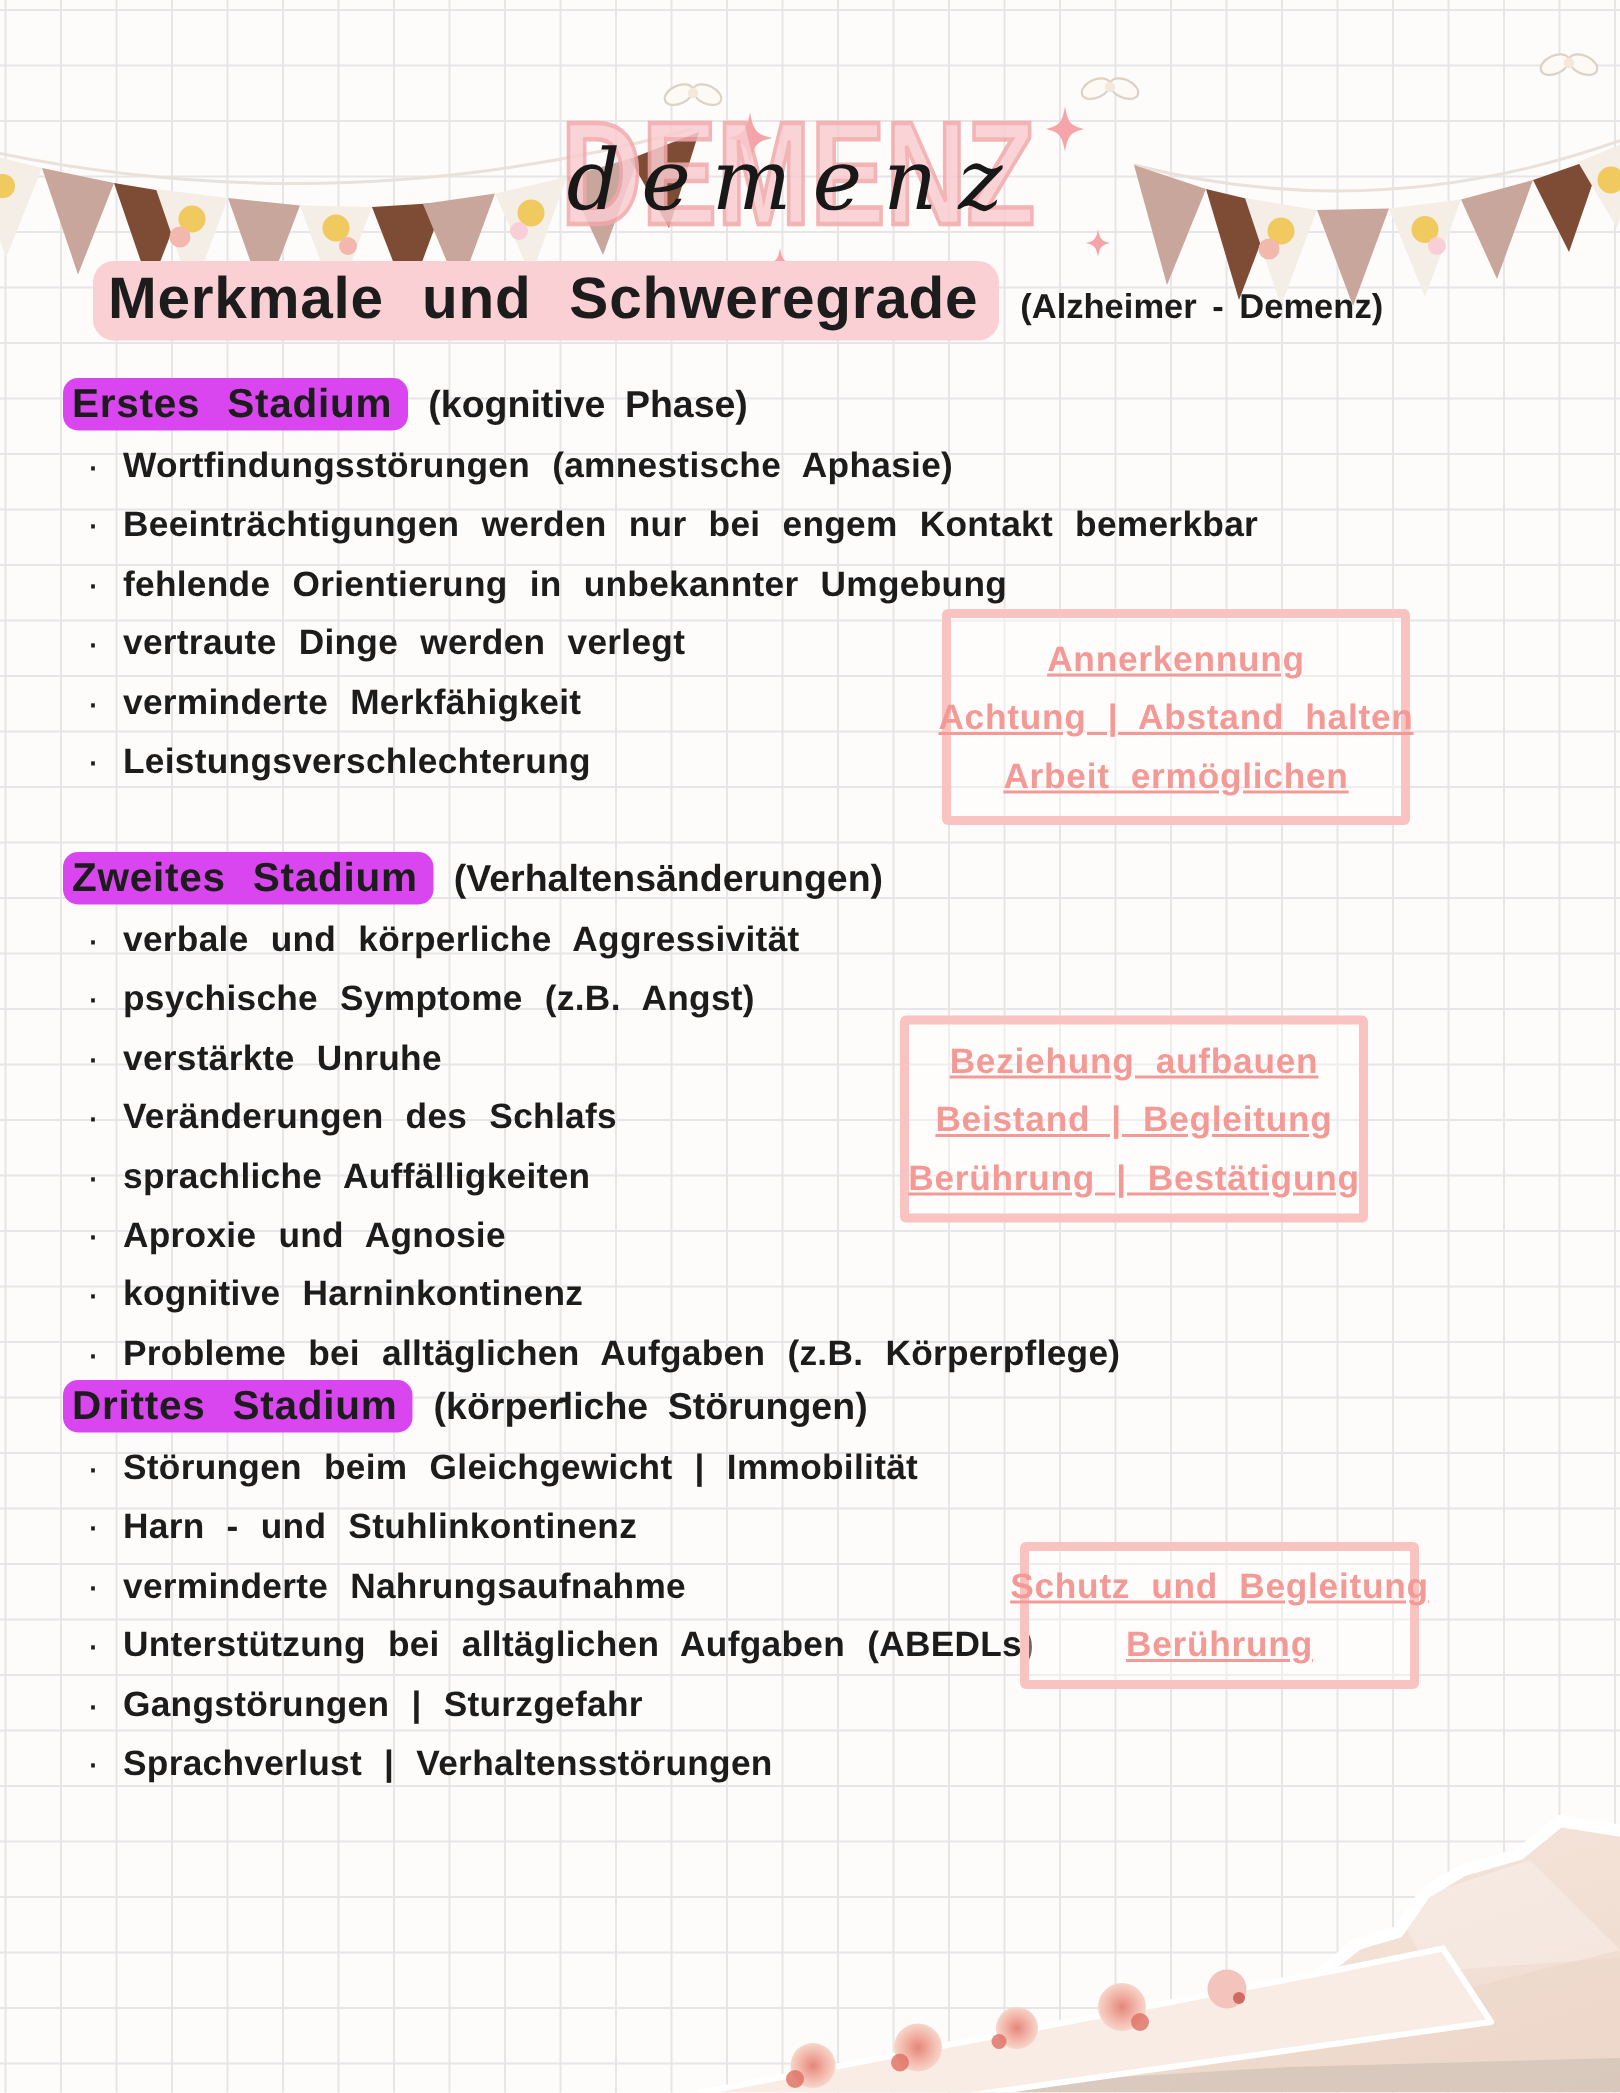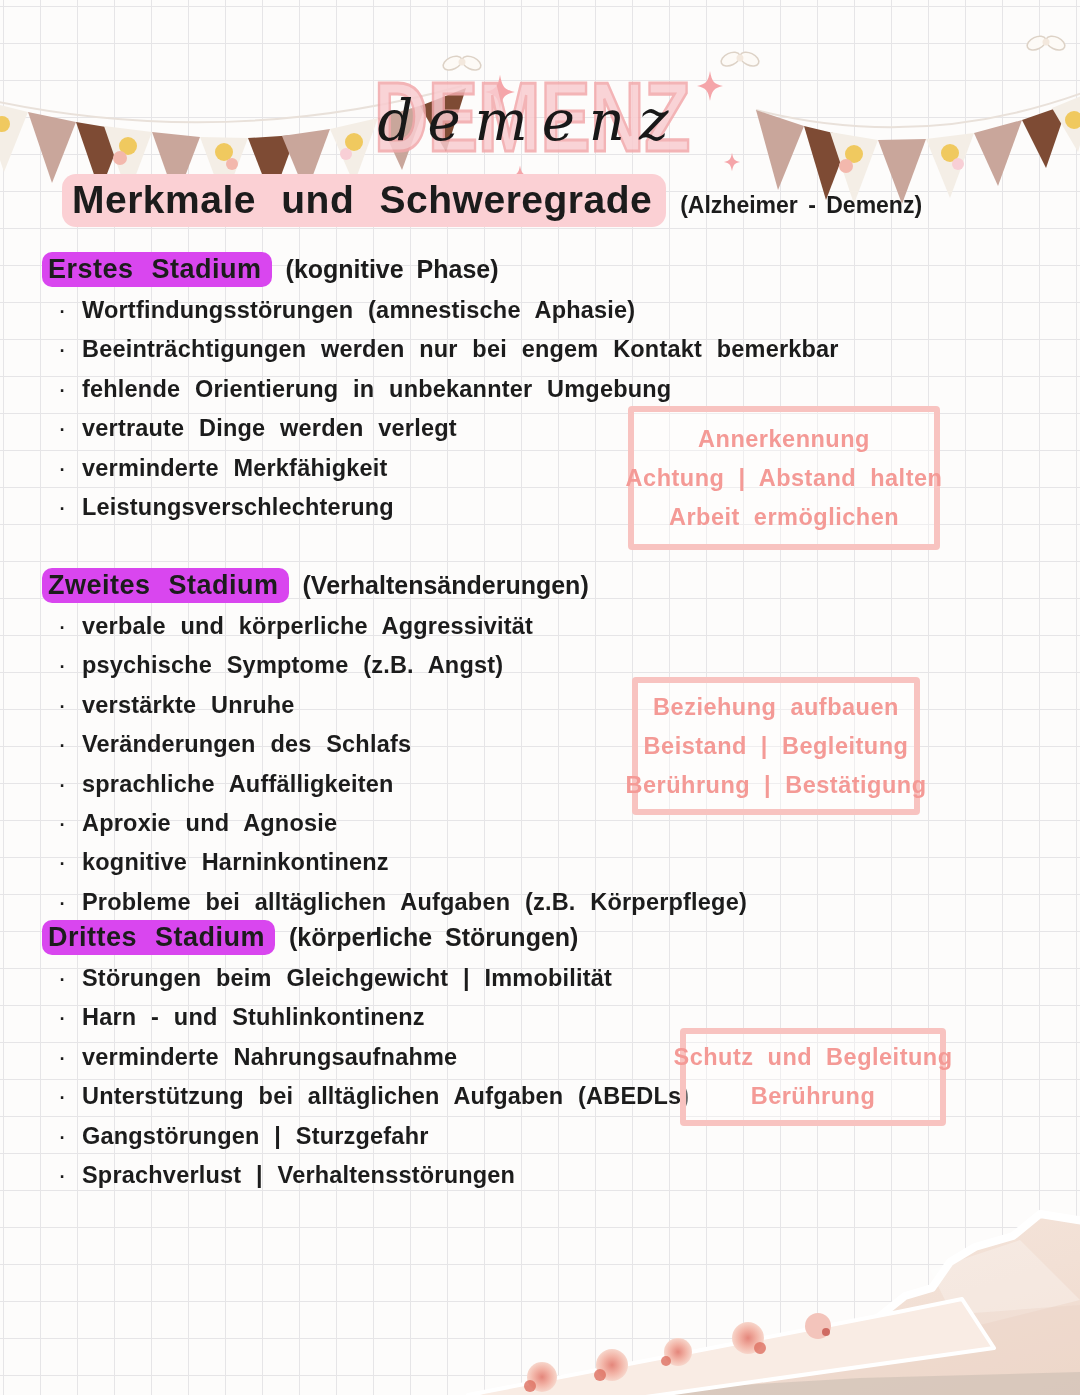--- a/index.html
+++ b/index.html
@@ -55,24 +55,25 @@
   .sec2 { top:570px; }
   .sec3 { top:922px; }
   .dash-mark { position:absolute; left:372px; top:916px; font-size:26px; font-weight:bold; }
 
   
   .note-box {
     position:absolute; border:6px solid #f8c3c0; border-radius:4px;
     display:flex; flex-direction:column; justify-content:center; align-items:center;
     color:#f49a96; font-weight:bold; text-align:center;
     background:rgba(255,255,255,.35);
+    text-decoration:underline;
   }
   .note-box .bline { font-size:23.5px; line-height:39px; letter-spacing:.5px; word-spacing:7px; white-space:nowrap; }
   .box1 { left:628px; top:406px; width:312px; height:144px; }
-  .box2 { left:632px; top:677px; width:288px; height:138px; }
+  .box2 { left:600px; top:677px; width:312px; height:138px; }
   .box3 { left:680px; top:1028px; width:266px; height:98px; }
 
   
   .bunting { position:absolute; top:0; left:0; }
   .paper-decor { position:absolute; right:0; bottom:0; }
 </style>
 </head>
 <body>
 
 <svg class="bunting" width="1080" height="215" viewBox="0 0 1080 215">

